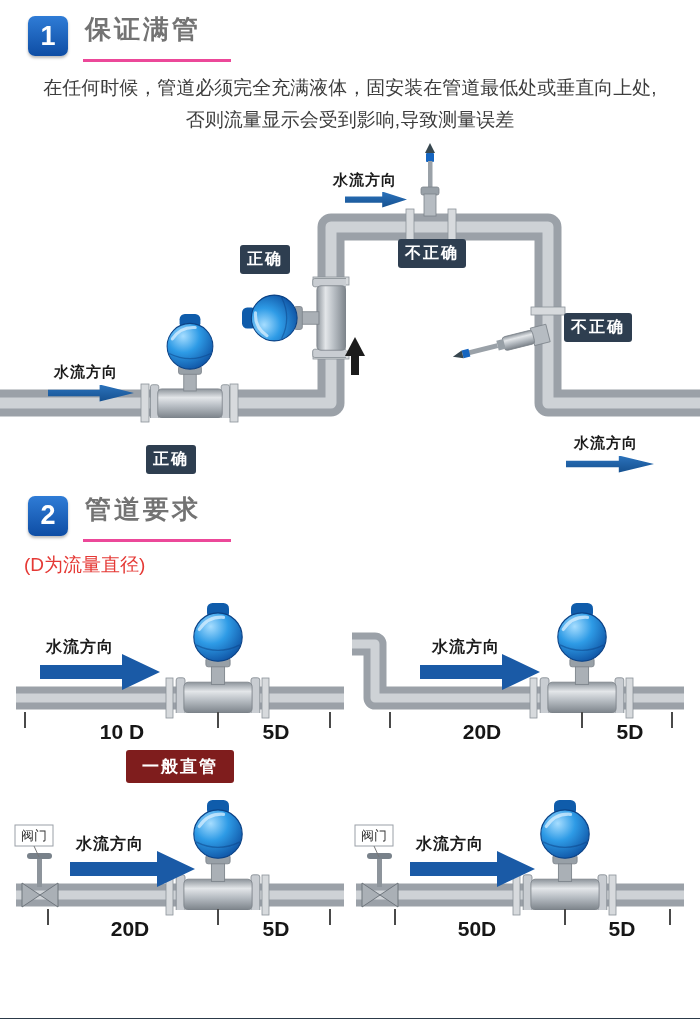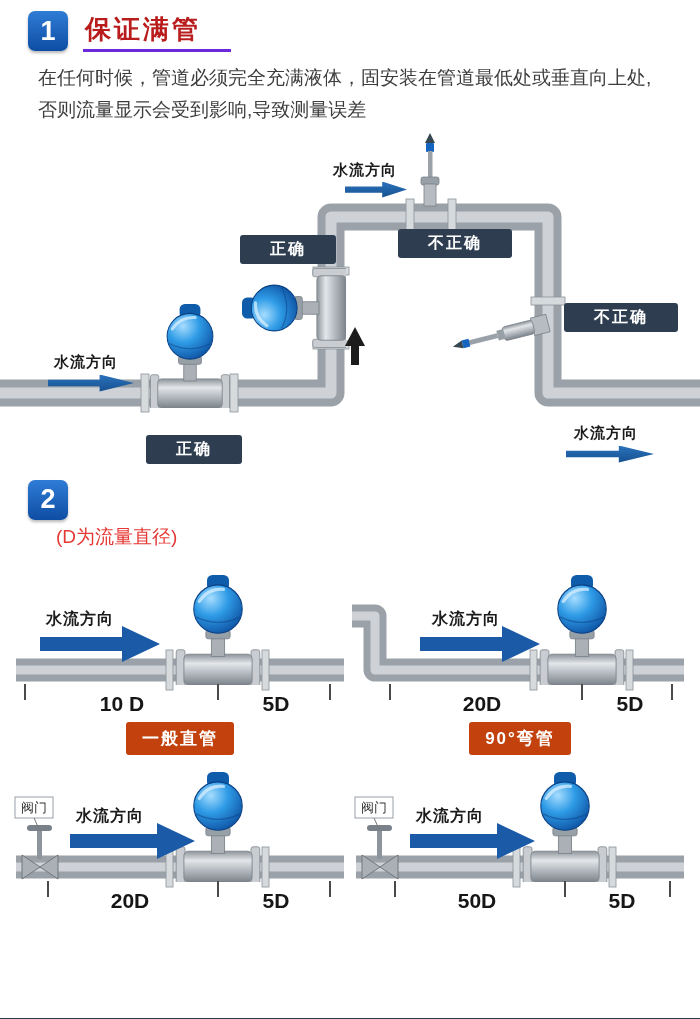--- a/index.html
+++ b/index.html
@@ -9,51 +9,51 @@
 
   .page { position:relative; width:700px; height:1019px; }
 
   
   .sec-header { display:flex; align-items:center; gap:15px; padding:0 28px; margin-top:10px; }
   .num-box { width:40px; height:40px; border-radius:7px; flex:0 0 auto;
              background:linear-gradient(180deg,#2f7cd6,#0e4da4);
              color:#fff; font-size:27px; font-weight:bold;
              display:flex; align-items:center; justify-content:center;
              box-shadow:0 2px 3px rgba(0,0,0,.28); }
-  .sec-title { font-size:26px; font-weight:bold; color:#b91c1c; letter-spacing:3px;
-               border-bottom:3px solid #6d28d9; padding:2px 30px 2px 2px; }
-
-  .body-text { font-size:19px; color:#3d3d3d; line-height:1.7; padding:0 38px; margin-top:10px; }
-  .note-text { font-size:19px; line-height:1.6; padding:0 56px; margin-top:2px; color:#e53935; }
+  .sec-title { font-size:26px; font-weight:bold; color:#737373; letter-spacing:3px;
+               border-bottom:3px solid #ec4899; padding:2px 30px 12px 2px; }
+
+  .body-text { font-size:19px; color:#3d3d3d; line-height:1.7; padding:0 38px; margin-top:10px;text-align:center; }
+  .note-text { font-size:19px; line-height:1.6; padding:0 24px; margin-top:8px; color:#e53935; }
 
   
   .diagram1 { position:relative; width:700px; height:335px; margin-top:4px; }
   .badge { position:absolute; background:#2e3e50; color:#fff; font-size:16px; font-weight:bold;
-           padding:4px 30px; border-radius:3px; letter-spacing:2px; white-space:nowrap; }
+           padding:4px 7px; border-radius:3px; letter-spacing:2px; white-space:nowrap; }
   .flow-label { position:absolute; font-size:15px; font-weight:bold; color:#1b1b1b; letter-spacing:1px; white-space:nowrap; }
   .arrow-right { position:absolute; background:linear-gradient(180deg,#2b72bb,#15508f);
                  clip-path:polygon(0 31%,60% 31%,60% 0,100% 50%,60% 100%,60% 69%,0 69%); }
 
   
   .pipe-main { stroke:#9ba1a8; stroke-width:27; fill:none; stroke-linejoin:round; }
   .pipe-hi   { stroke:#ced2d6; stroke-width:11; fill:none; stroke-linejoin:round; }
   .pipe-main-s { stroke:#9ba1a8; stroke-width:23; fill:none; stroke-linejoin:round; }
   .pipe-hi-s   { stroke:#ced2d6; stroke-width:9;  fill:none; stroke-linejoin:round; }
   .band { fill:#d7dadd; stroke:#8b929a; stroke-width:0.8; }
   .ticks line { stroke:#4a4a4a; stroke-width:2; }
   .arrow-fill { fill:#1a5aa6; }
   text.flow { font-size:16px; font-weight:bold; fill:#1b1b1b; letter-spacing:1px; }
   text.dim  { font-size:21px; font-weight:600; fill:#161616; }
   text.valve-txt { font-size:13px; fill:#333; }
 
   
   .grid { display:grid; grid-template-columns:340px 340px; padding-left:10px; margin-top:6px; }
   .cell { position:relative; width:340px; }
   .cell-badge { display:block; margin:0 auto; width:max-content;
-                background:#c2410c; color:#fff; font-size:17px; font-weight:bold;
+                background:#7f1d1d; color:#fff; font-size:17px; font-weight:bold;
                 padding:5px 16px; border-radius:3px; letter-spacing:2px; }
 
   .footer-bar { position:absolute; bottom:0; left:0; width:100%; height:11px; background:#2c3a49; }
 </style>
 </head>
 <body>
 
 <svg width="0" height="0" style="position:absolute" aria-hidden="true">
   <defs>
     <radialGradient id="ballGrad" cx="35%" cy="28%" r="80%">
@@ -143,20 +143,21 @@
     <div class="arrow-right" style="left:48px; top:244px; width:86px; height:17px;"></div>
 
     <div class="badge" style="left:146px; top:304px;">正确</div>
 
     <div class="flow-label" style="left:574px; top:293px;">水流方向</div>
     <div class="arrow-right" style="left:566px; top:315px; width:88px; height:17px;"></div>
   </div>
 
   <div class="sec-header" style="margin-top:14px;">
     <div class="num-box">2</div>
+    <div class="sec-title">管道要求</div>
   </div>
   <p class="note-text">(D为流量直径)</p>
 
   <div class="grid">
 
     <div class="cell">
       <svg width="340" height="160" viewBox="0 0 340 160">
         <path class="pipe-main-s" d="M 6 112 L 334 112"></path>
         <path class="pipe-hi-s" d="M 6 112 L 334 112"></path>
         <rect class="band" x="156" y="92" width="7" height="40"></rect>
@@ -185,21 +186,20 @@
         <text class="flow" x="82" y="66">水流方向</text>
         <polygon class="arrow-fill" points="70,79 152,79 152,68 190,86 152,104 152,93 70,93"></polygon>
         <g class="ticks">
           <line x1="40" y1="126" x2="40" y2="142"></line>
             <line x1="232" y1="126" x2="232" y2="142"></line>
             <line x1="322" y1="126" x2="322" y2="142"></line>
         </g>
         <text class="dim" x="132" y="153" text-anchor="middle">20D</text>
         <text class="dim" x="280" y="153" text-anchor="middle">5D</text>
       </svg>
-      <div class="cell-badge">90°弯管</div>
     </div>
 
     <div class="cell">
       <svg width="340" height="160" viewBox="0 0 340 160">
         <path class="pipe-main-s" d="M 6 112 L 334 112"></path>
         <path class="pipe-hi-s" d="M 6 112 L 334 112"></path>
         <rect class="band" x="156" y="92" width="7" height="40"></rect>
         <rect class="band" x="252" y="92" width="7" height="40"></rect>
         <use href="#flowmeter" x="153" y="17" width="110" height="110"></use>
         <g>

